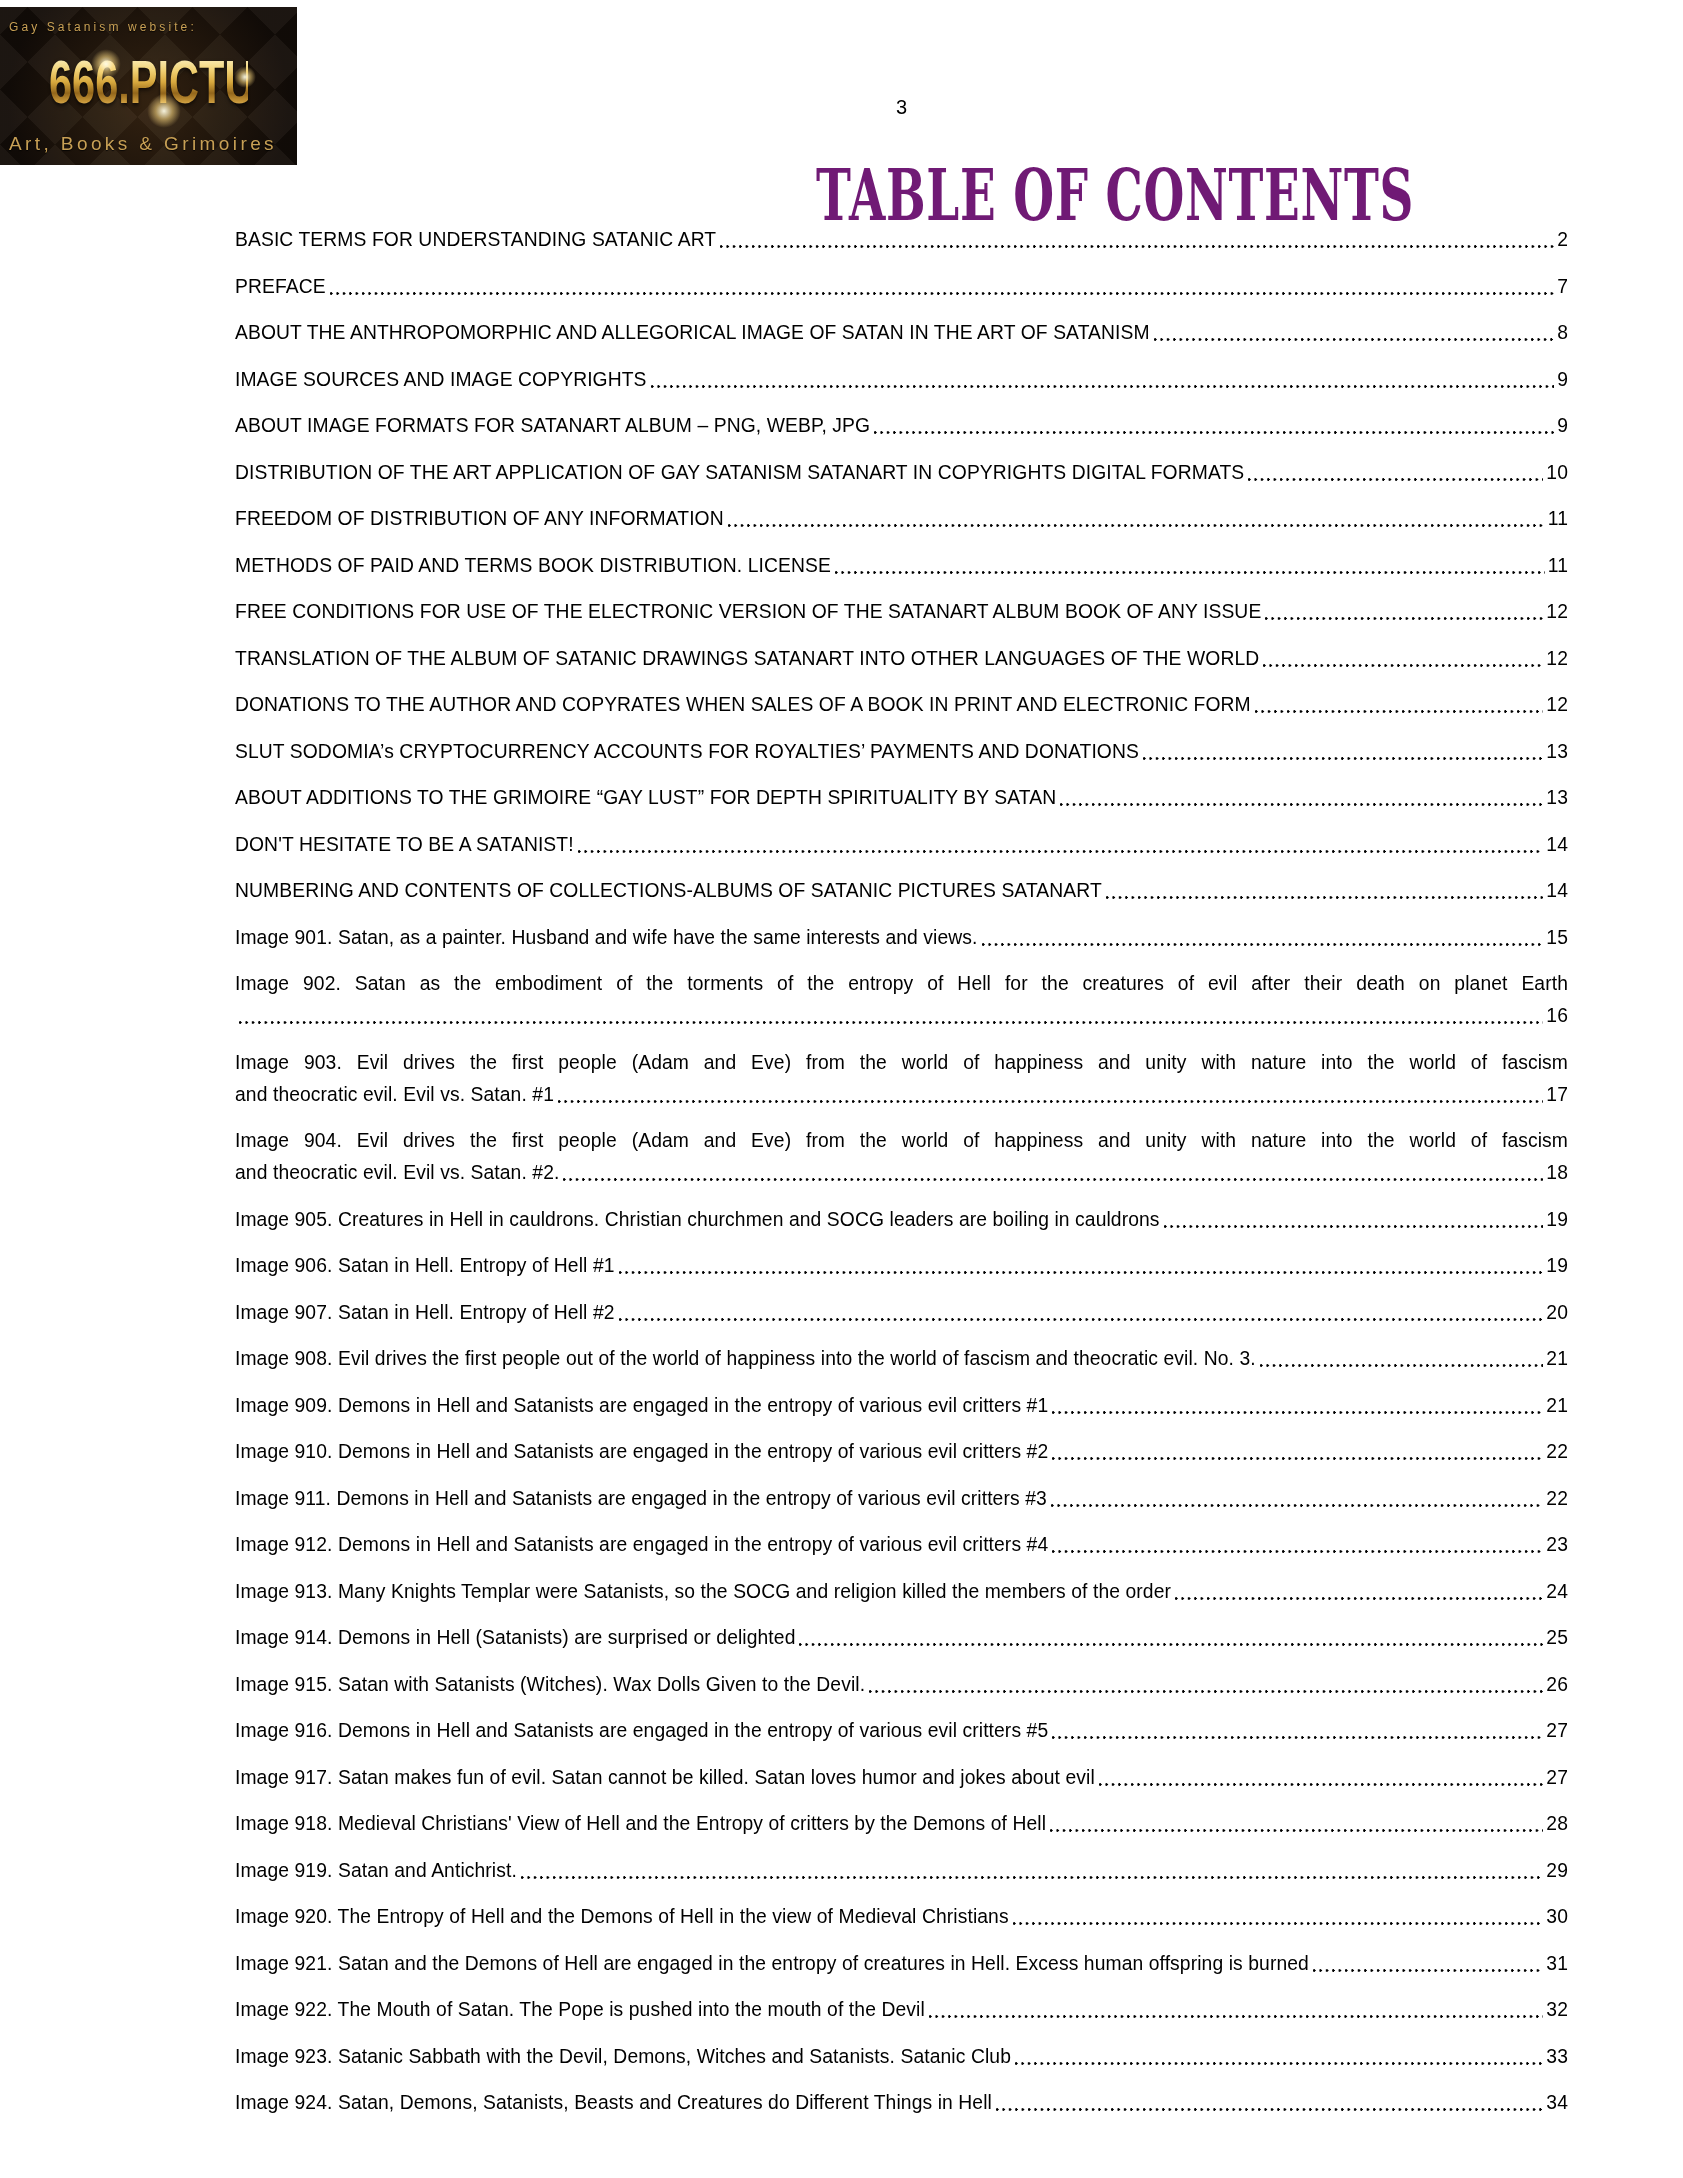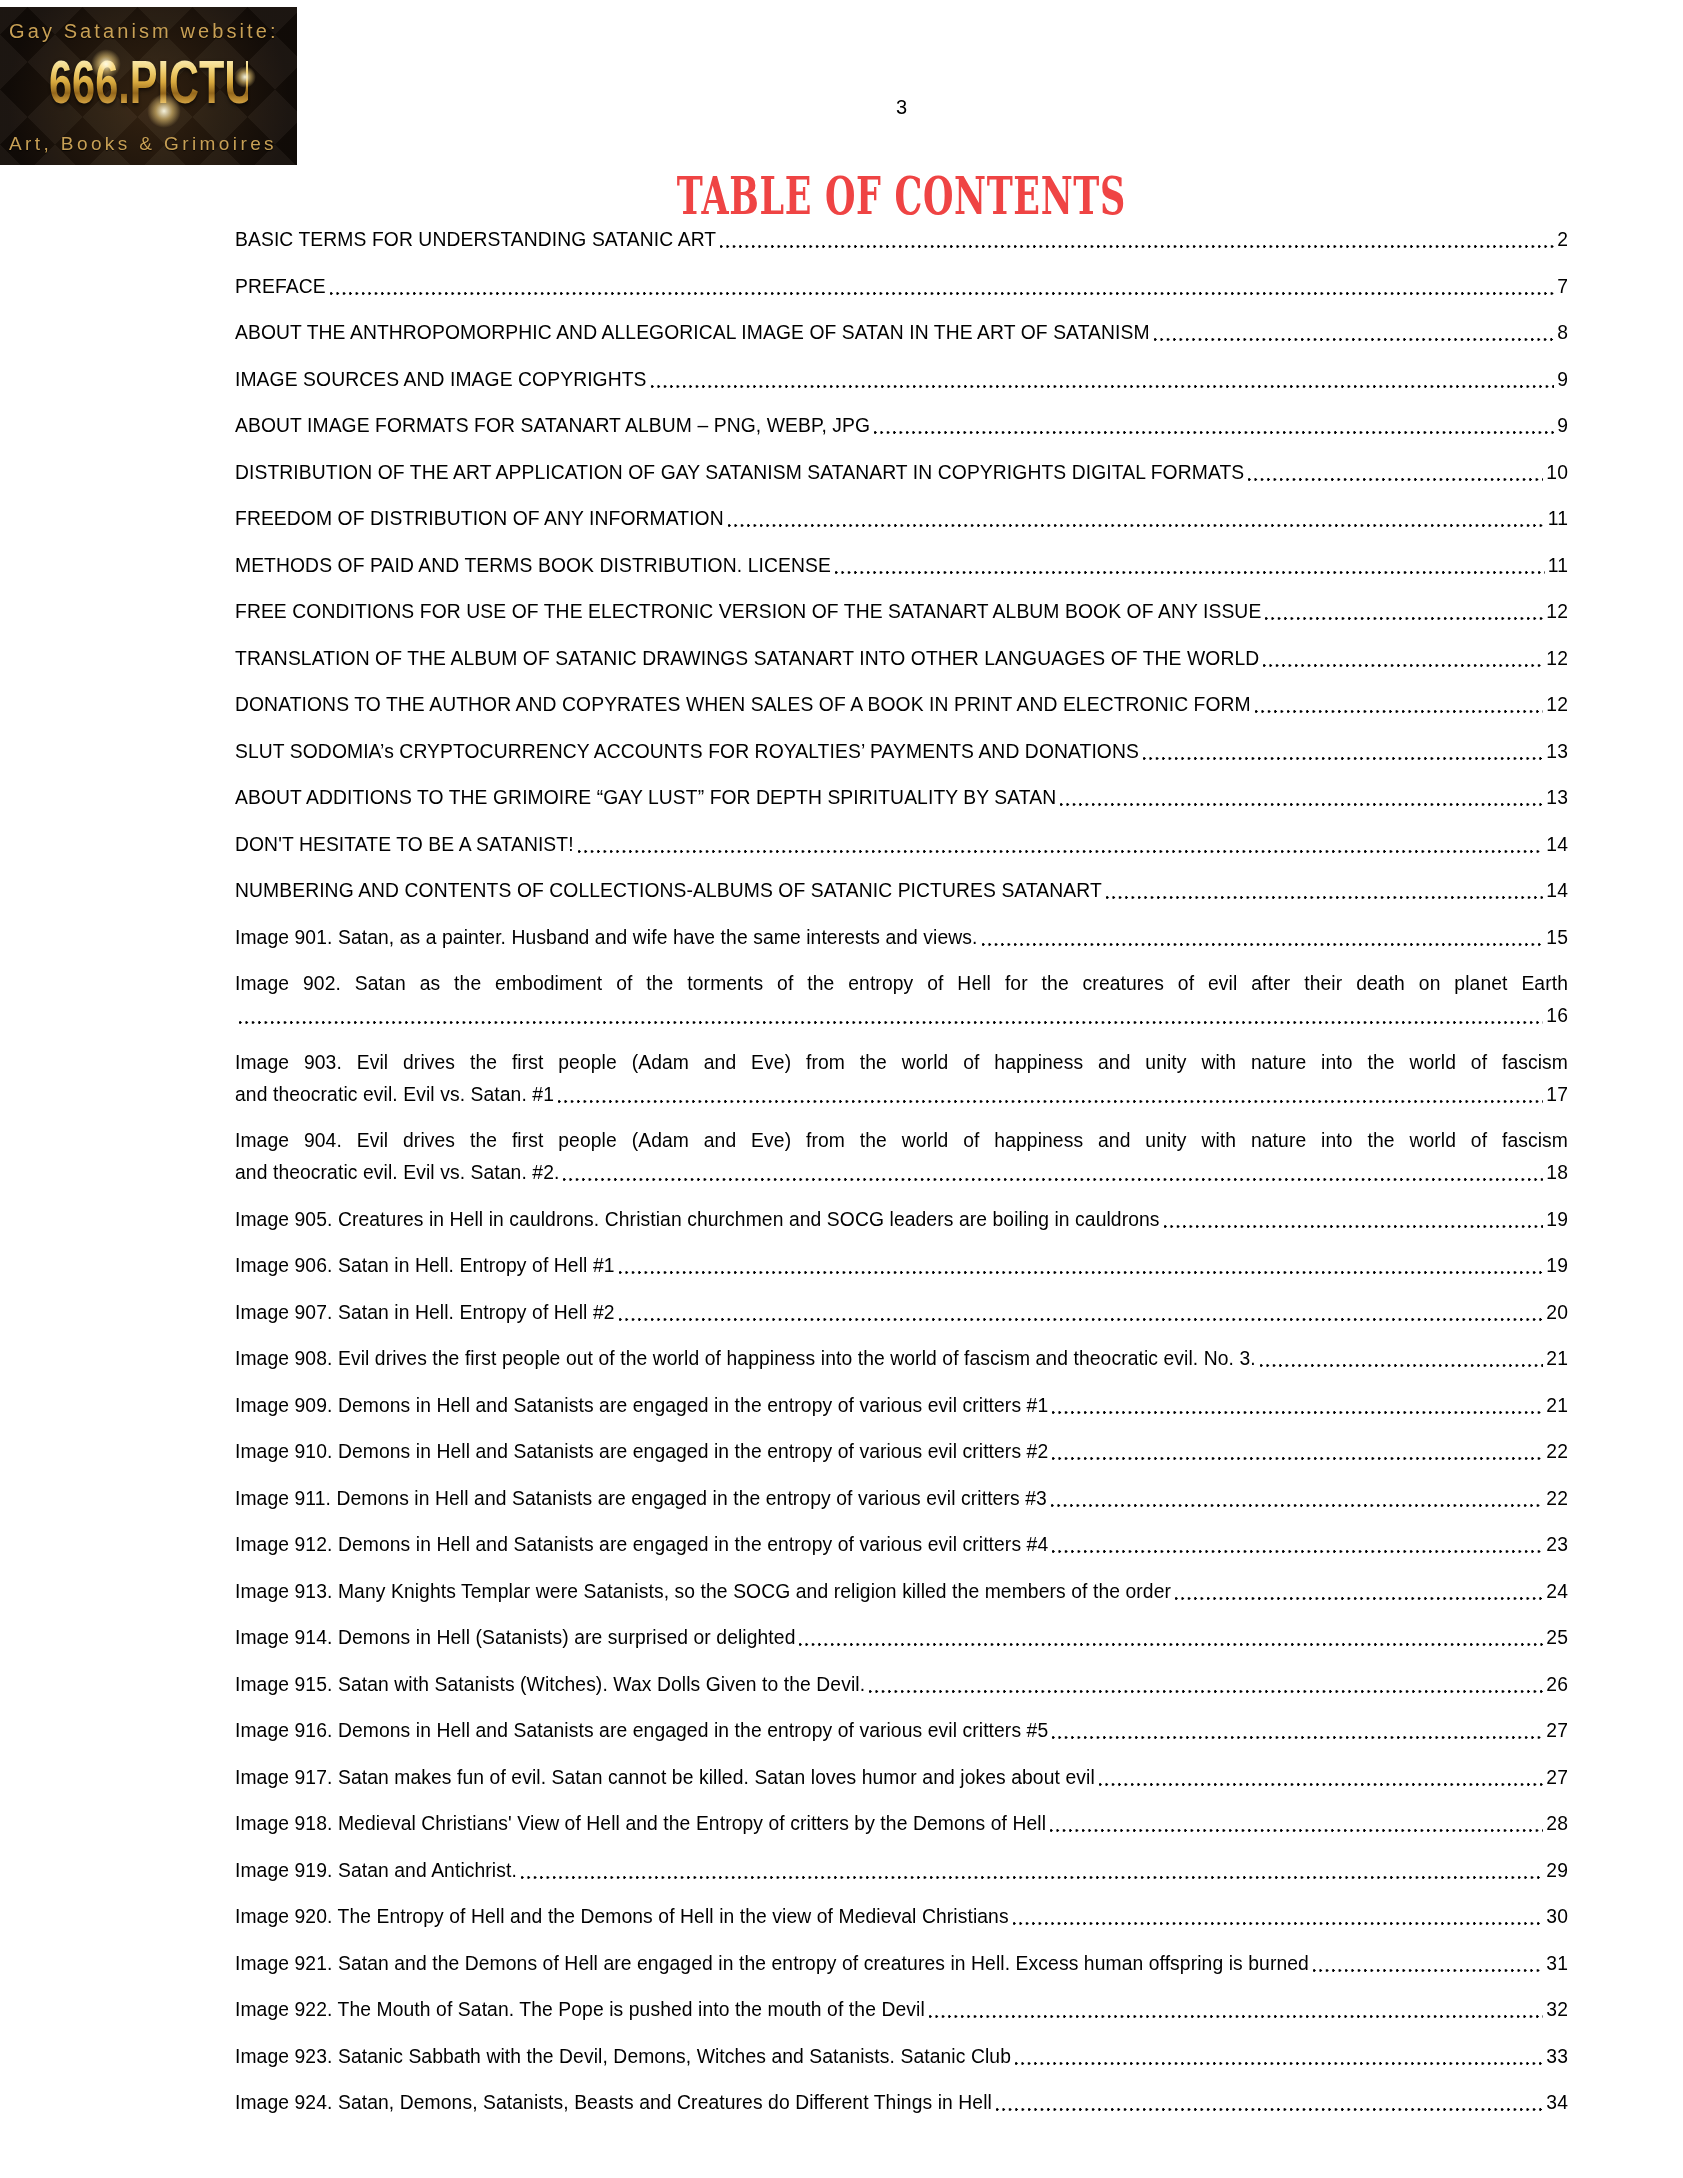--- a/index.html
+++ b/index.html
@@ -21,21 +21,21 @@
   .logo .pattern {
     position:absolute; inset:0;
     background-image:
       linear-gradient(45deg, rgba(255,235,200,0.05) 25%, transparent 25.5%, transparent 74.5%, rgba(255,235,200,0.05) 75%),
       linear-gradient(-45deg, rgba(255,235,200,0.05) 25%, transparent 25.5%, transparent 74.5%, rgba(255,235,200,0.05) 75%),
       radial-gradient(circle at 50% 60%, rgba(120,80,30,0.25), rgba(0,0,0,0.4) 80%);
     background-size:55px 55px, 55px 55px, 100% 100%;
   }
   .logo-line1 {
     position:absolute; top:13px; left:9px; right:4px;
-    color:#c8a055; font-size:20px; letter-spacing:3.1px; white-space:nowrap;
+    color:#c8a055; font-size:12px; letter-spacing:3.1px; white-space:nowrap;
     text-shadow:0 1px 1px rgba(0,0,0,0.8);
   }
   .logo-666 {
     position:absolute; top:44px; left:0; width:100%;
     text-align:center; white-space:nowrap;
     font-weight:bold; font-size:62px; line-height:62px;
     transform:scaleX(0.67); transform-origin:50% 50%;
     background:linear-gradient(180deg,#fffbe6 0%,#f9eab0 14%,#f0d072 32%,#d8a93e 50%,#93661b 68%,#c9983a 82%,#f7e9b8 100%);
     -webkit-background-clip:text; background-clip:text; color:transparent;
     filter:drop-shadow(0 2px 2px rgba(0,0,0,0.65));
@@ -53,23 +53,23 @@
     margin-top:27px;
   }
 
   
   .pageno {
     position:absolute; top:95px; left:235px; width:1333px;
     text-align:center; font-size:20px; line-height:24px;
   }
   .doc-title {
     position:absolute; top:168px; left:235px; width:1333px;
-    text-align:center; font-size:53px; line-height:55px;
+    text-align:right; font-size:71px; line-height:55px;
     font-family:"DejaVu Serif","Liberation Serif",serif; font-weight:bold;
-    color:#ef4444; white-space:nowrap;
+    color:#701a75; white-space:nowrap;
   }
   .doc-title .squeeze { display:inline-block; transform:scaleX(0.66); transform-origin:50% 50%; letter-spacing:1px; }
 
   
   .toc {
     position:absolute; left:235px; top:224px; width:1333px;
     font-size:19.3px; line-height:32px; letter-spacing:0.1px;
   }
   .entry { margin-bottom:14.5px; }
   .row { display:flex; align-items:flex-start; }

